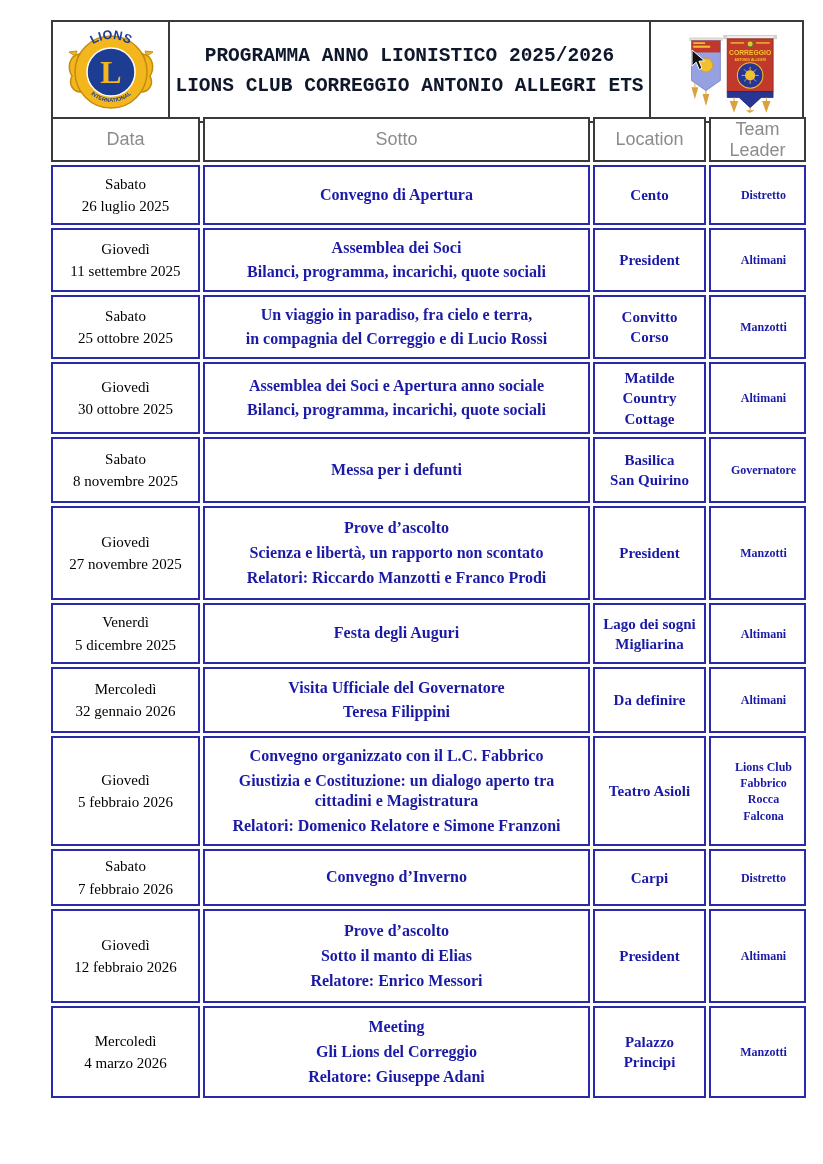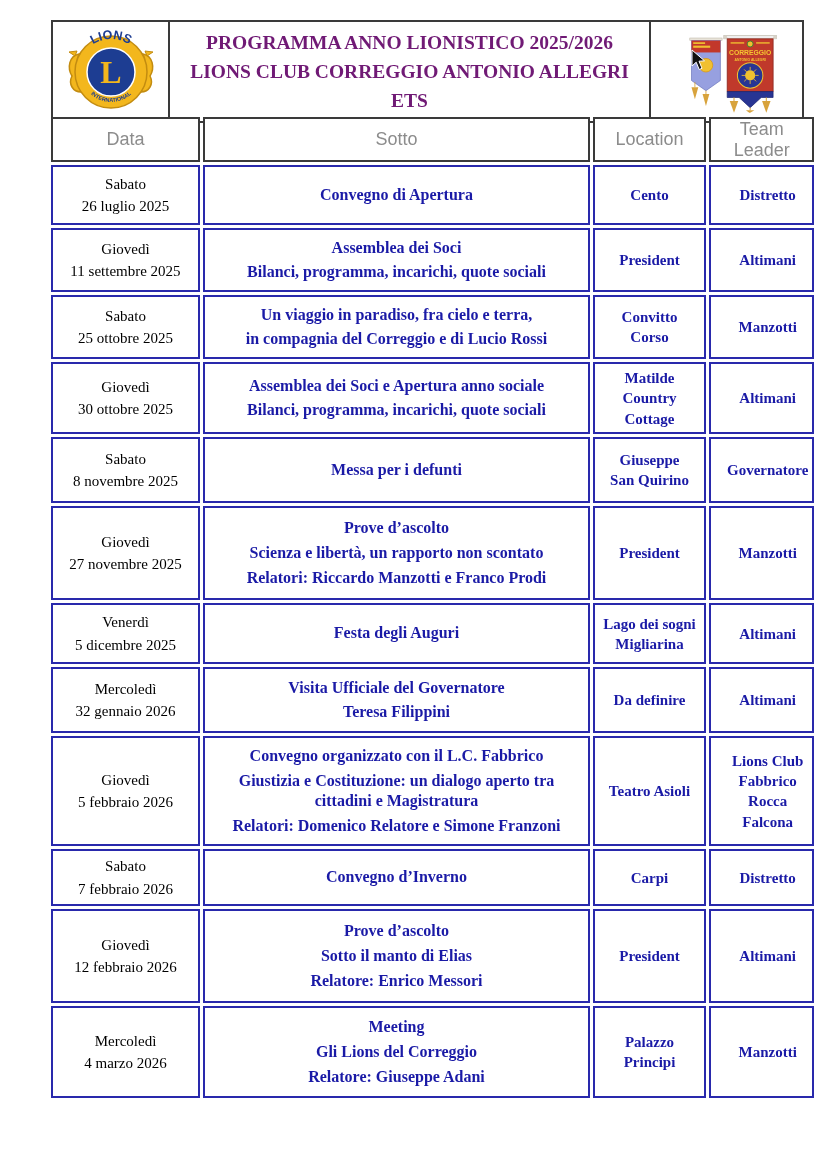--- a/index.html
+++ b/index.html
@@ -5,33 +5,33 @@
   html,body{margin:0;padding:0;background:#fff;}
   body{width:823px;height:1164px;position:relative;font-family:"Liberation Serif",serif;}
   .page{position:absolute;inset:0;background:#ffffff;overflow:hidden;}
 
   
   .header-band{position:absolute;left:51px;top:20px;width:755px;height:103px;display:flex;}
   .hbox{border:2px solid #3a3a3a;box-sizing:border-box;background:#fff;display:flex;align-items:center;justify-content:center;}
   .logo-box{width:119px;}
   .title-box{width:483px;margin-left:-2px;text-align:center;}
   .banner-box{width:155px;margin-left:-2px;padding-left:32px;}
-  .title{font-family:Liberation Serif, serif;font-weight:bold;font-size:19.5px;line-height:1.5;color:#701a75;letter-spacing:0px;}
+  .title{font-family:Liberation Mono, monospace;font-weight:bold;font-size:19.5px;line-height:1.5;color:#0f172a;letter-spacing:0px;}
 
   
   table.program{position:absolute;left:48px;top:114px;border-collapse:separate;border-spacing:3px;table-layout:fixed;}
   table.program th{border:2px solid #3a3a3a;background:#fff;font-family:"Liberation Sans",sans-serif;
     font-weight:normal;font-size:18px;line-height:1.15;color:#8c8c8c;height:40px;padding:0;text-align:center;vertical-align:middle;}
   table.program td.cell{border:2px solid #2929ac;background:#fff;color:#1a1aa6;text-align:center;
     vertical-align:middle;padding:2px 4px;box-sizing:border-box;}
   td.vtop{vertical-align:top;padding-top:4px;}
   .day,.date{font-size:15px;line-height:1.5;color:#000000;}
   .evline{font-weight:bold;font-size:16px;line-height:1.3;margin:4px 0;}
   .loc-line{font-weight:bold;font-size:15px;line-height:1.35;}
-  .leader-line{font-weight:bold;font-size:15px;line-height:1.35;margin-left:12px;}
+  .leader-line{font-weight:bold;font-size:12px;line-height:1.35;margin-left:12px;}
 
   
   .cursor{position:absolute;left:691px;top:49px;width:15px;height:22px;}
 </style>
 </head>
 <body>
 
 <div class="page">
 
   <div class="header-band">
@@ -202,21 +202,21 @@
         </tr>
         <tr style="height: 66px;">
           <td class="cell date-cell">
             <div class="day">Sabato</div>
             <div class="date">8 novembre 2025</div>
           </td>
           <td class="cell event-cell">
             <div class="evline">Messa per i defunti</div>
           </td>
           <td class="cell location-cell">
-            <div class="loc-line">Giuseppe</div>
+            <div class="loc-line">Basilica</div>
             <div class="loc-line">San Quirino</div>
           </td>
           <td class="cell leader-cell">
             <div class="leader-line">Governatore</div>
           </td>
         </tr>
         <tr style="height: 94px;">
           <td class="cell date-cell">
             <div class="day">Giovedì</div>
             <div class="date">27 novembre 2025</div>

